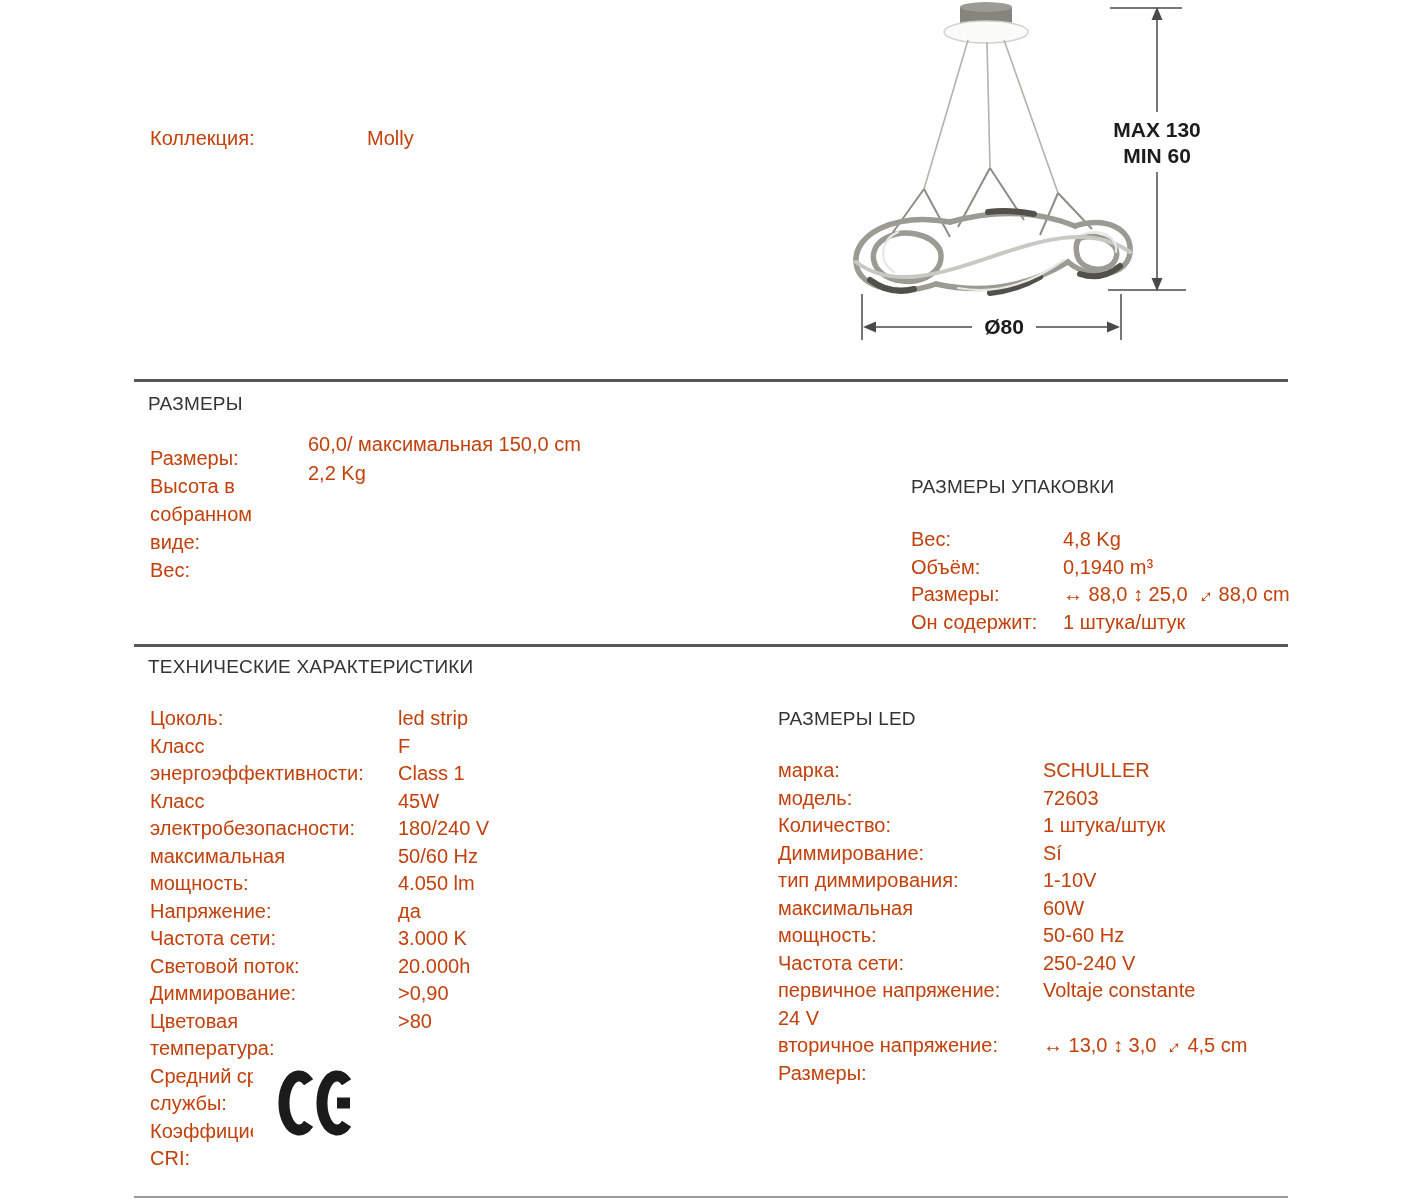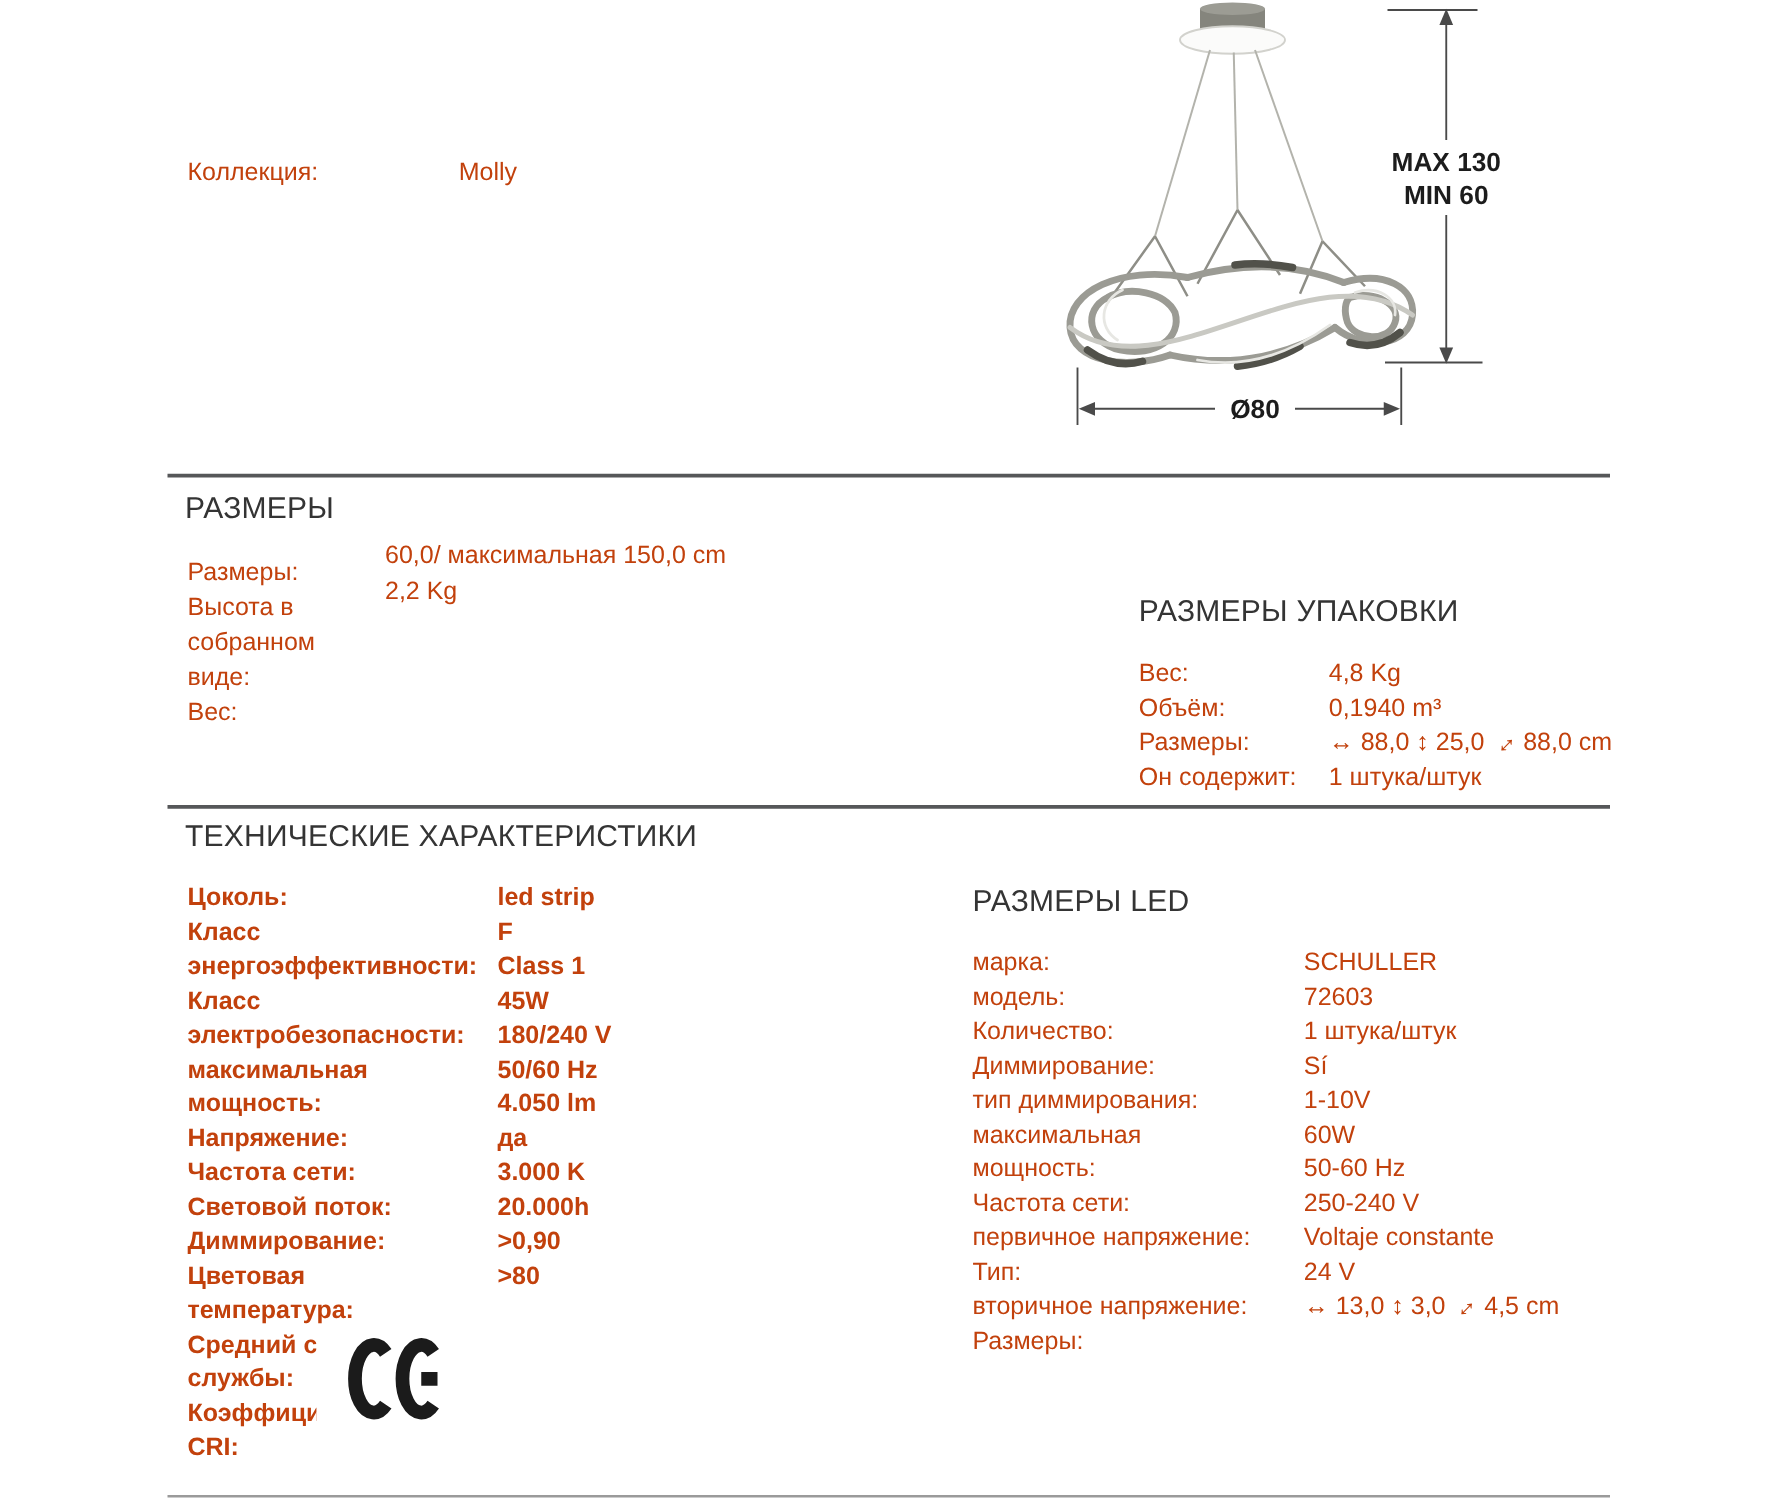--- a/index.html
+++ b/index.html
@@ -2,21 +2,21 @@
 <html><head>
 <meta charset="utf-8">
 <style>
   * { margin:0; padding:0; box-sizing:border-box; }
   html,body { width:1422px; height:1200px; background:#ffffff; overflow:hidden;
               font-family:"Liberation Sans","DejaVu Sans",sans-serif; color:#3f3f3f; }
   .abs { position:absolute; }
   .page { position:relative; width:1422px; height:1200px; background:#fff; }
 
   .body-text { font-size:20px; line-height:27.5px; color:#c2410c; }
-  .sec-title { font-size:24px; line-height:1.2; color:#343434; letter-spacing:0.2px; }
+  .sec-title { font-size:19px; line-height:1.2; color:#343434; letter-spacing:0.2px; }
 
   .hr { background:#565759; }
 
   .kv-table .row { display:flex; }
   .kv-table .lbl { flex:none; white-space:nowrap; }
   .kv-table .val { flex:1; white-space:nowrap; }
 
   .tech-rows .lbl { width:248px; }
   .pack-rows .lbl { width:152px; }
   .drv-rows  .lbl { width:265px; }
@@ -149,21 +149,21 @@
 
       <div class="row">
         <span class="lbl" data-bind-item="label">Он содержит:</span>
         <span class="val"><span data-bind-item="value">1 штука/штук</span><span data-bind-item="value_pre"></span><span class="diag" data-bind-item="diag"></span><span data-bind-item="value_post"></span></span>
       </div>
     </div>
 
   <div class="abs hr" style="left:134px; top:644px; width:1154px; height:3px;"></div>
 
   <div class="abs sec-title" style="left:148px; top:656px;" data-bind="technical.title">ТЕХНИЧЕСКИЕ ХАРАКТЕРИСТИКИ</div>
-  <div class="abs body-text kv-table tech-rows" style="left:150px; top:705px;font-weight:bold;">
+  <div class="abs body-text kv-table tech-rows" style="left:150px; top:705px;">
 
       <div class="row">
         <span class="lbl" data-bind-item="label">Цоколь:</span>
         <span class="val"><span data-bind-item="value">led strip</span><span data-bind-item="value_pre"></span><span class="diag" data-bind-item="diag"></span><span data-bind-item="value_post"></span></span>
       </div>
 
       <div class="row">
         <span class="lbl" data-bind-item="label">Класс</span>
         <span class="val"><span data-bind-item="value">F</span><span data-bind-item="value_pre"></span><span class="diag" data-bind-item="diag"></span><span data-bind-item="value_post"></span></span>
       </div>
@@ -287,21 +287,20 @@
         <span class="lbl" data-bind-item="label">Частота сети:</span>
         <span class="val"><span data-bind-item="value">250-240 V</span><span data-bind-item="value_pre"></span><span class="diag" data-bind-item="diag"></span><span data-bind-item="value_post"></span></span>
       </div>
 
       <div class="row">
         <span class="lbl" data-bind-item="label">первичное напряжение:</span>
         <span class="val"><span data-bind-item="value">Voltaje constante</span><span data-bind-item="value_pre"></span><span class="diag" data-bind-item="diag"></span><span data-bind-item="value_post"></span></span>
       </div>
 
       <div class="row">
-        <span class="lbl" data-bind-item="label">Тип:</span>
         <span class="val"><span data-bind-item="value">24 V</span><span data-bind-item="value_pre"></span><span class="diag" data-bind-item="diag"></span><span data-bind-item="value_post"></span></span>
       </div>
 
       <div class="row">
         <span class="lbl" data-bind-item="label">вторичное напряжение:</span>
         <span class="val"><span data-bind-item="value"></span><span data-bind-item="value_pre">↔ 13,0 ↕ 3,0</span><span class="diag" data-bind-item="diag">↔</span><span data-bind-item="value_post">4,5 cm</span></span>
       </div>
 
       <div class="row">
         <span class="lbl" data-bind-item="label">Размеры:</span>

